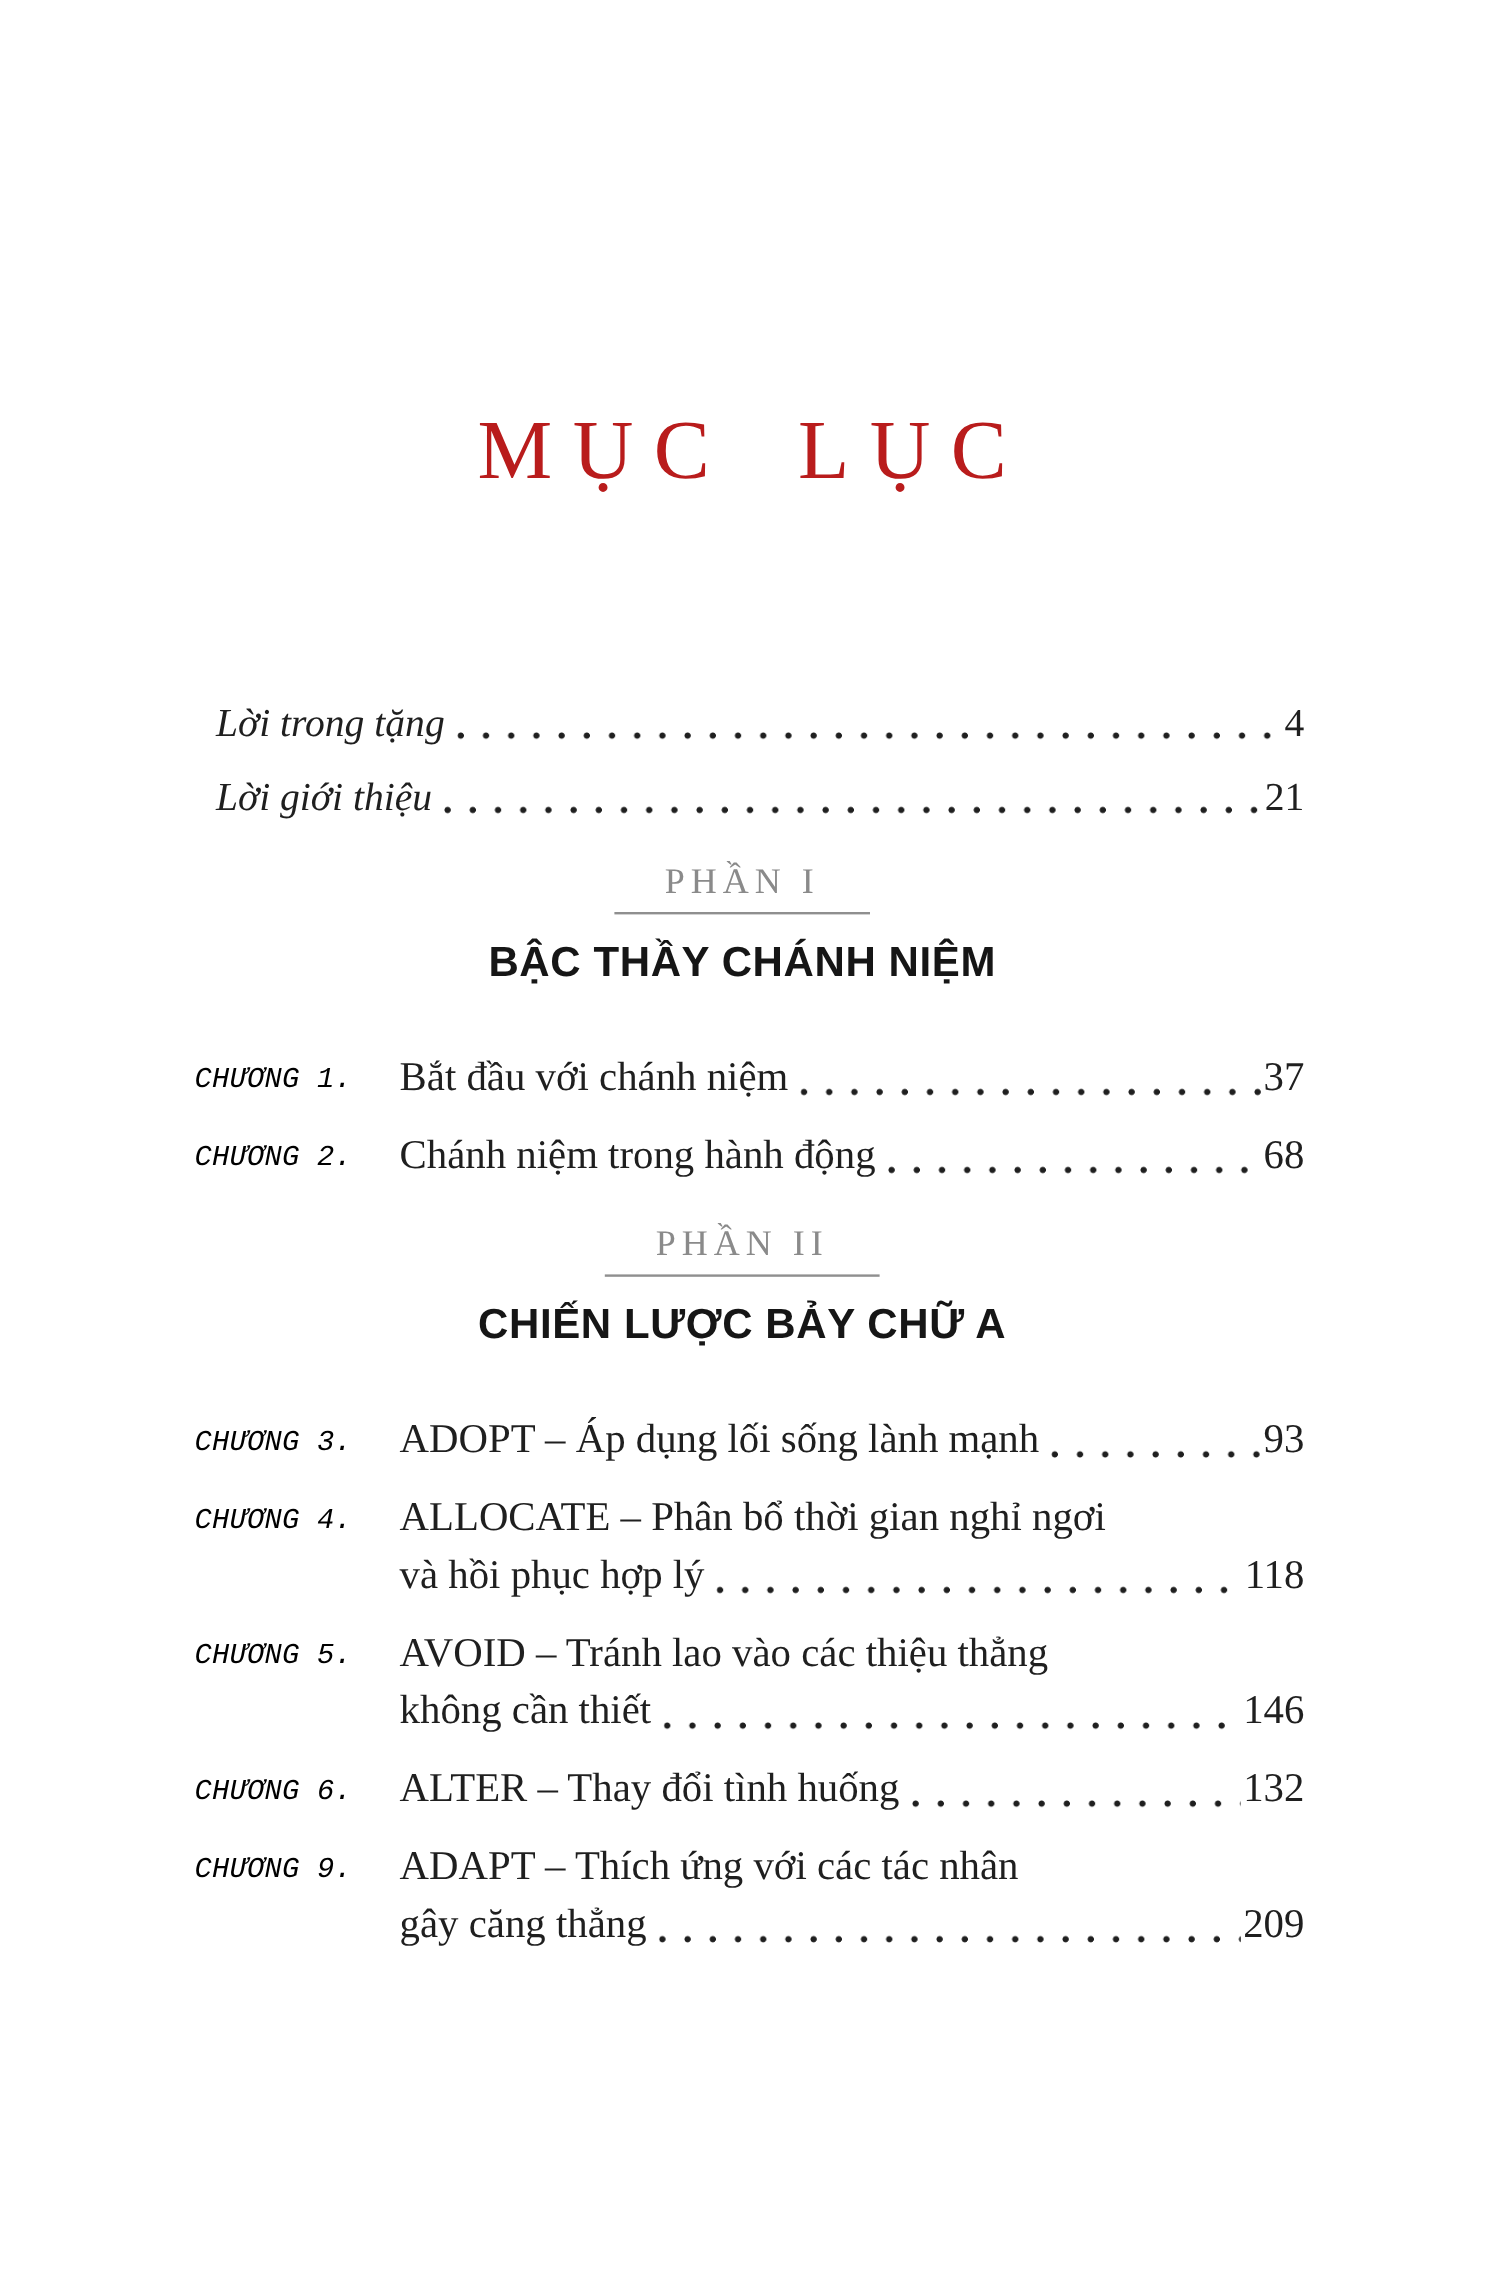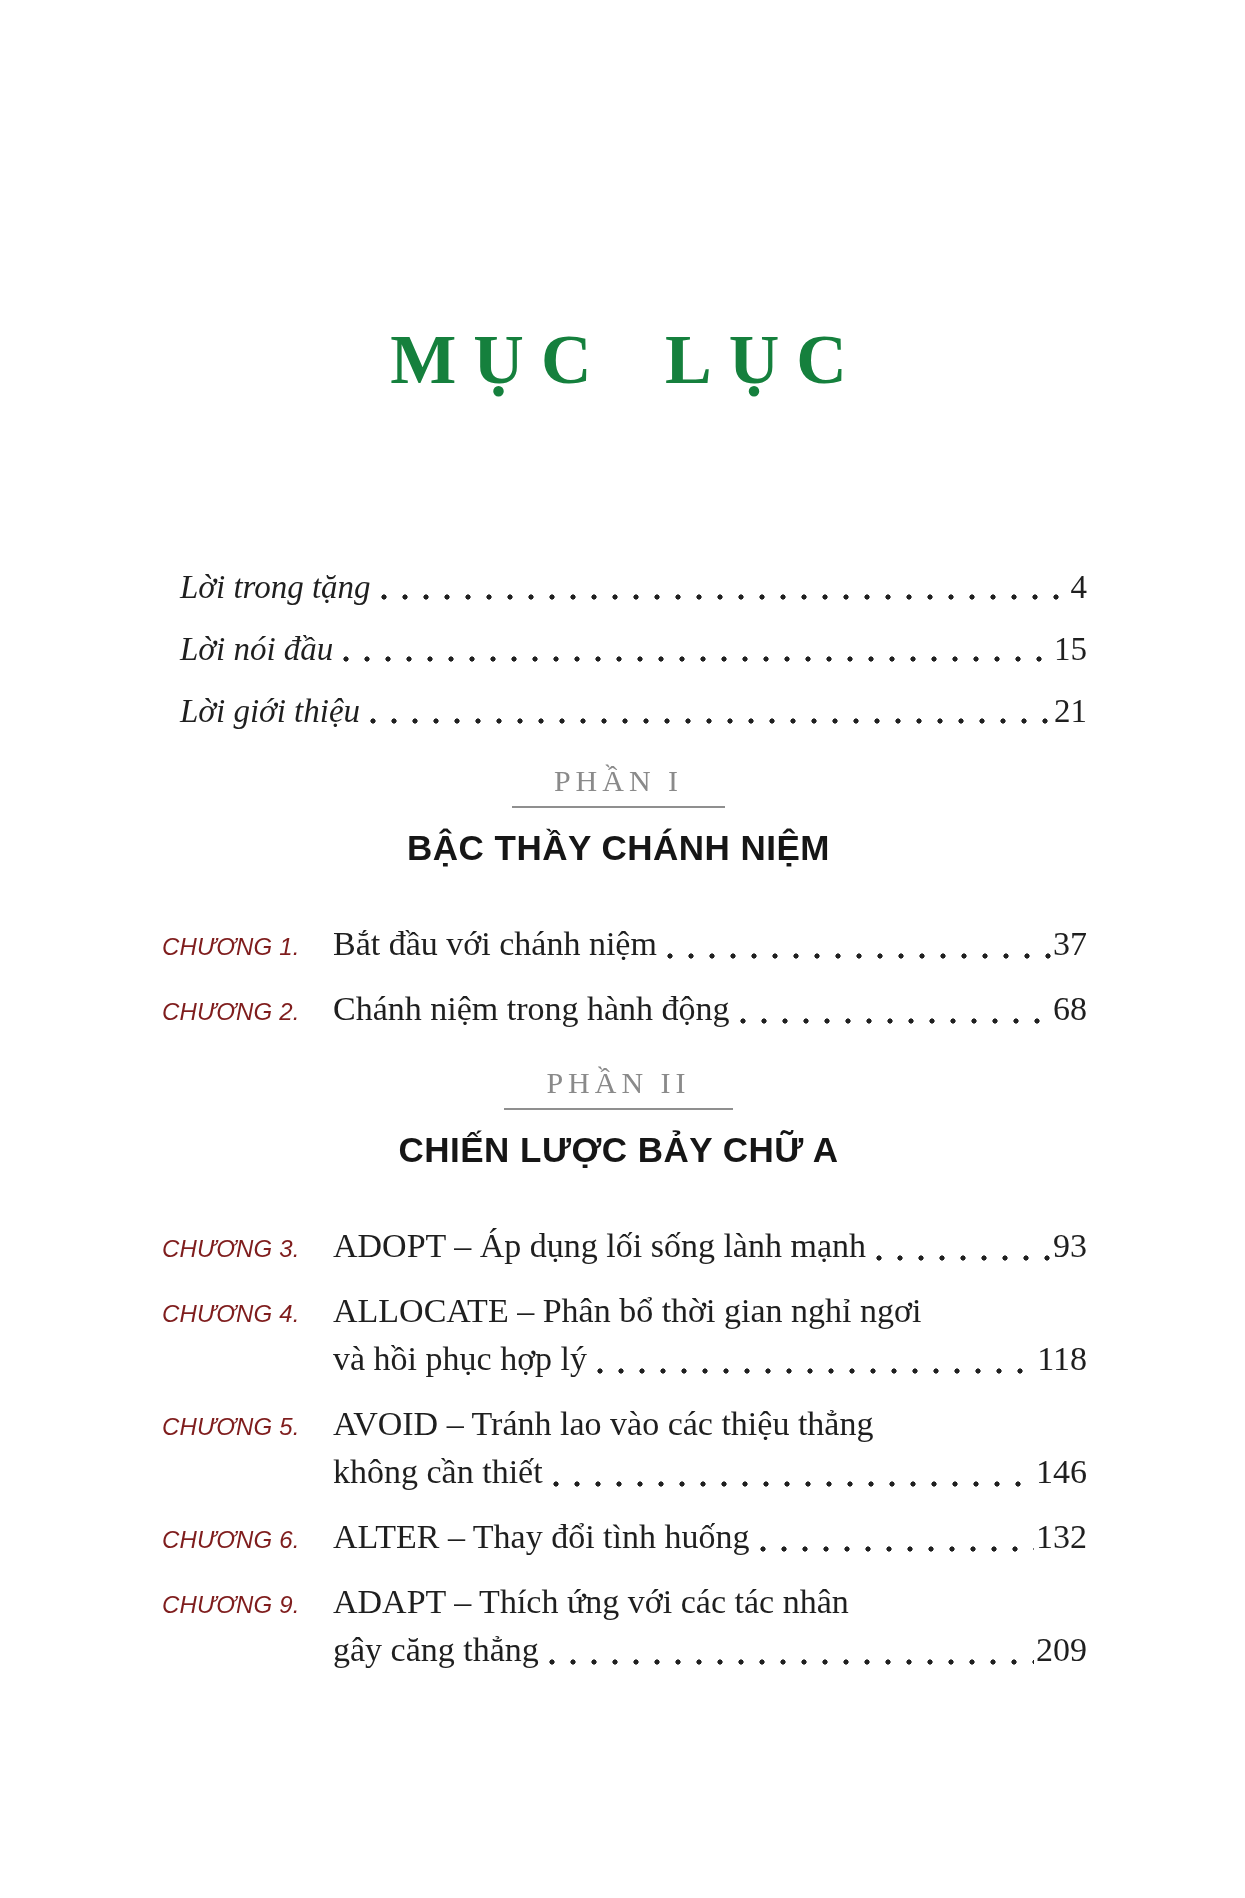--- a/index.html
+++ b/index.html
@@ -8,25 +8,25 @@
     width:1245px;height:1898px;
     box-sizing:border-box;
     padding:325px 158px 0 150px;
     background:#ffffff;
     font-family:"Liberation Serif",serif;
     color:#1f1f1f;
     overflow:hidden;
   }
   
   .doc-title{
-    margin:0;
+    margin:16px;
     text-align:center;
-    font-weight:700;
+    font-weight:400;
     font-size:70px;line-height:70px;
-    color:#15803d;
+    color:#b91c1c;
     letter-spacing:17px;
     word-spacing:22px;
     text-indent:17px; 
   }
   
   .fm-list{margin:172px 0 0 30px;}
   .fm-row{
     display:flex;align-items:baseline;
     font-size:33px;line-height:40px;
     margin-bottom:22px;
@@ -64,25 +64,25 @@
     letter-spacing:0.5px;
     color:#161616;
   }
   
   .ch-list{margin-top:48px;}
   .ch-row{display:flex;margin-bottom:17px;}
   .ch-label{
     flex:0 0 183px;
     box-sizing:border-box;
     padding:14px 0 0 12px;
-    font-family:Liberation Sans, sans-serif;
+    font-family:Liberation Mono, monospace;
     font-style:italic;
     font-size:24px;line-height:26px;
     letter-spacing:0.2px;
-    color:#7f1d1d;
+    color:#000000;
     white-space:nowrap;
   }
   .ch-body{flex:1 1 auto;font-size:34px;line-height:48px;min-width:0;}
   .ch-line{display:flex;align-items:baseline;}
   .ch-line .leader{margin-bottom:9px;}
   .ch-text{white-space:nowrap;}
   .ch-page{white-space:nowrap;}
 </style>
 </head>
 <body>
@@ -91,25 +91,20 @@
 
   <h1 class="doc-title">MỤC LỤC</h1>
 
   <div class="fm-list">
     <div class="fm-row">
       <span class="fm-title">Lời trong tặng</span>
       <span class="leader"></span>
       <span class="fm-page">4</span>
     </div>
     <div class="fm-row">
-      <span class="fm-title">Lời nói đầu</span>
-      <span class="leader"></span>
-      <span class="fm-page">15</span>
-    </div>
-    <div class="fm-row">
       <span class="fm-title">Lời giới thiệu</span>
       <span class="leader"></span>
       <span class="fm-page">21</span>
     </div>
   </div>
 
   <div class="part-head">
     <span class="part-label">PHẦN I</span>
     <h2 class="part-title">BẬC THẦY CHÁNH NIỆM</h2>
   </div>

